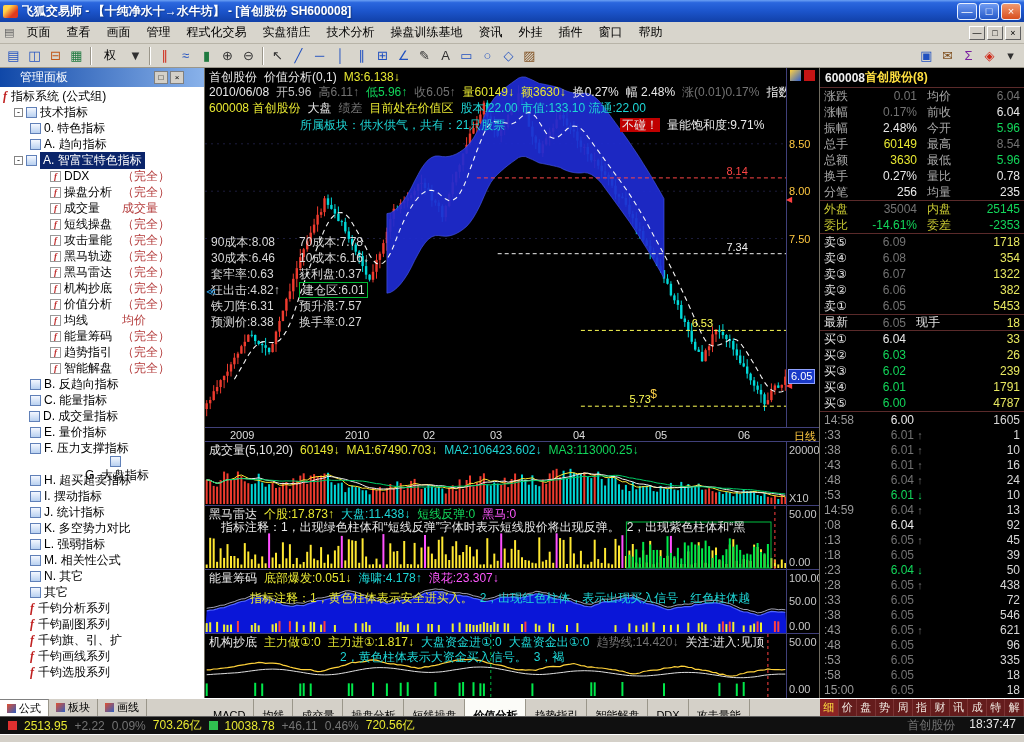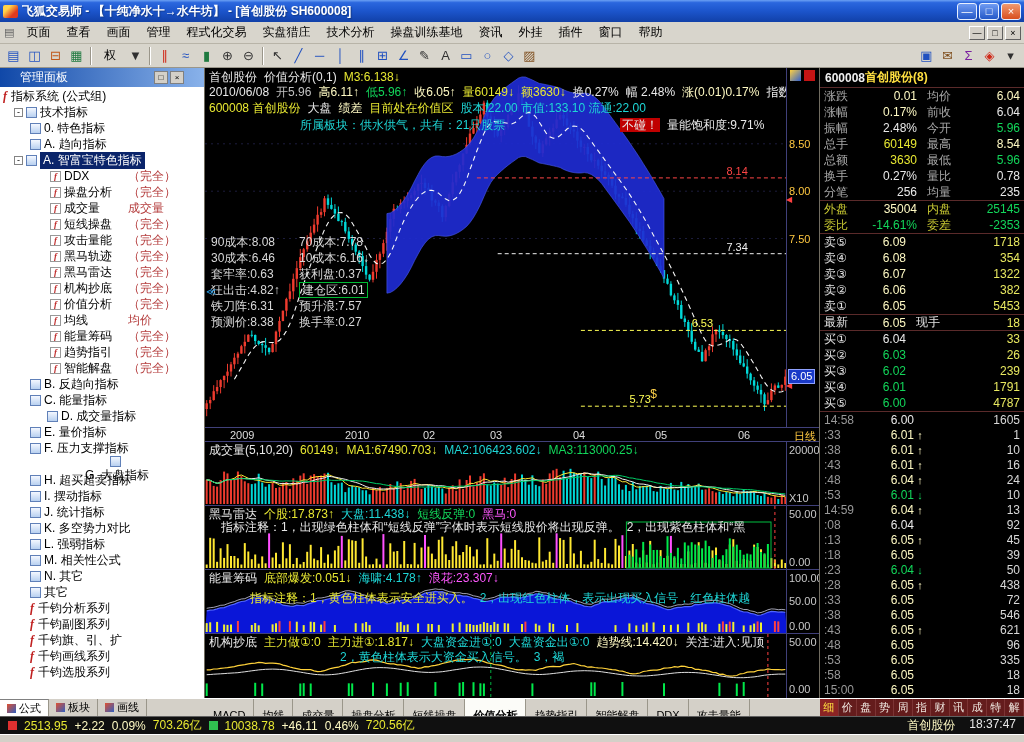--- a/index.html
+++ b/index.html
@@ -28,21 +28,21 @@
 .sb-hsp{flex:1;}
 .sb-hbtn{width:14px;height:13px;margin-left:2px;background:#d4d0c8;border:1px solid #808080;color:#000;font-size:8px;line-height:11px;text-align:center;}
 .sb-tree{flex:1;overflow:hidden;font-size:12px;padding-top:1px;background:#fff;}
 .tree-row{height:16px;display:flex;align-items:center;white-space:nowrap;color:#000;}
 .exp{width:9px;height:9px;flex:none;border:1px solid #848484;background:#fff;font-size:9px;line-height:7px;text-align:center;margin-right:3px;color:#000;}
 .ic-doc{width:11px;height:11px;flex:none;margin-right:3px;background:linear-gradient(180deg,#f4f8ff,#b8d0f0);border:1px solid #6080b8;}
 .ic-fx{width:11px;height:11px;flex:none;margin-right:3px;background:#fff;border:1px solid #989898;color:#c03030;font:italic bold 9px/9px "Liberation Serif",serif;text-align:center;}
 .ic-root{color:#c02020;font:italic bold 12px/12px "Liberation Serif",serif;margin-right:4px;}
 .sel{background:#0a246a;color:#fff;padding:0 3px;}
 .fx-name{display:inline-block;min-width:58px;}
-.tag{color:#b43c3c;margin-left:6px;}
+.tag{color:#b43c3c;}
 .chart{width:615px;flex:none;background:#000;position:relative;border-right:1px solid #706c60;}
 .pane{position:relative;overflow:hidden;border-bottom:1px solid #40407a;}
 #p-main{height:360px;}
 #p-time{height:14px;position:relative;background:#000;border-bottom:1px solid #40407a;font-size:11px;color:#ddd;overflow:hidden;}
 #p-vol,#p-radar,#p-energy{height:64px;}
 #p-inst{height:64px;border-bottom:none;}
 .pane svg{position:absolute;left:0;top:0;}
 .axis{position:absolute;top:0;right:0;bottom:0;width:33px;border-left:1px solid #40407a;font-size:11px;}
 .axis .lab{position:absolute;left:2px;color:#ffc840;}
 .axis .lab.w{color:#c8c8c8;}
@@ -52,21 +52,21 @@
 .ax-ico{width:11px;height:11px;display:inline-block;}
 .ov{position:absolute;white-space:nowrap;font-size:12px;overflow:hidden;max-width:578px;}
 .ov > span{margin-right:7px;}
 .vblock{position:absolute;left:6px;top:166px;font-size:12px;color:#d8d8d8;}
 .vblock div{height:16px;}
 .vblock .va{display:inline-block;min-width:88px;}
 .vblock .boxed{border:1px solid #00bb33;padding:0 2px;}
 .mini-nav{position:absolute;left:1px;top:218px;color:#2a9ae0;font-size:10px;}
 .tlab{position:absolute;top:1px;}
 .period{position:absolute;right:3px;top:1px;color:#ffc840;}
-.c-white{color:#e8e8e8;}.c-gray{color:#c0c0c0;}.c-red{color:#fef9c3;}.c-green{color:#12d65a;}
+.c-white{color:#e8e8e8;}.c-gray{color:#c0c0c0;}.c-red{color:#737373;}.c-green{color:#12d65a;}
 .c-yellow{color:#e8e832;}.c-cyan{color:#1ed6d6;}.c-magenta{color:#ff58ff;}
 .rpanel{width:204px;flex:none;background:#000;display:flex;flex-direction:column;font-size:12px;color:#c8c8c8;overflow:hidden;}
 .rp-head{height:20px;flex:none;display:flex;align-items:center;padding:0 5px;border-bottom:1px solid #5a2a2a;}
 .rp-code{color:#f0f0f0;font-weight:bold;}
 .rp-name{color:#ffe040;font-weight:bold;}
 .rp-row{height:16px;display:flex;align-items:center;padding:0 4px;}
 .rl{width:30px;color:#a8a8a8;flex:none;}
 .rl2{margin-left:10px;}
 .rl-y{color:#c8c832;}
 .rv{flex:1;text-align:right;}
@@ -270,21 +270,21 @@
             <span class="tag">（完全）</span>
           </div>
           <div class="tree-row" style="padding-left: 30px;">
             <span class="ic-doc"></span>
             <span>B. 反趋向指标</span>
           </div>
           <div class="tree-row" style="padding-left: 30px;">
             <span class="ic-doc"></span>
             <span>C. 能量指标</span>
           </div>
-          <div class="tree-row" style="padding-left: 47px;">
+          <div class="tree-row" style="padding-left: 29px;">
             <span class="ic-doc"></span>
             <span>D. 成交量指标</span>
           </div>
           <div class="tree-row" style="padding-left: 30px;">
             <span class="ic-doc"></span>
             <span>E. 量价指标</span>
           </div>
           <div class="tree-row" style="padding-left: 30px;">
             <span class="ic-doc"></span>
             <span>F. 压力支撑指标</span>

